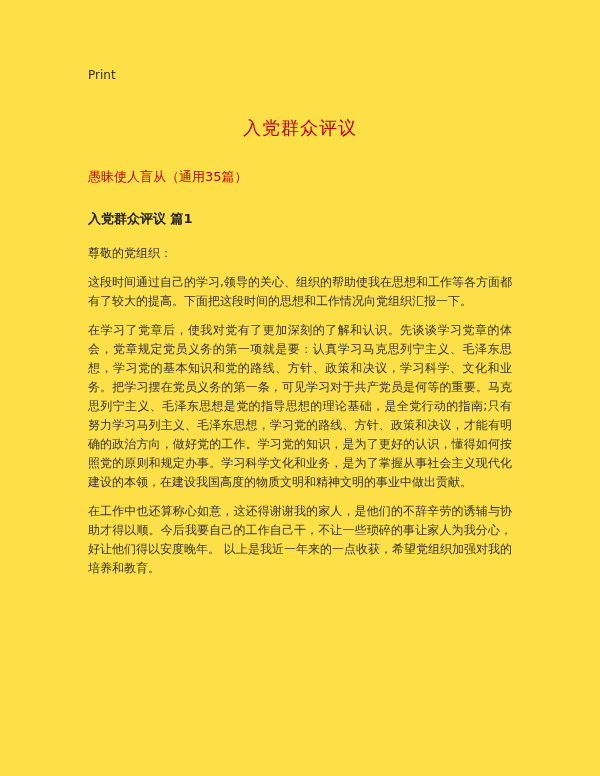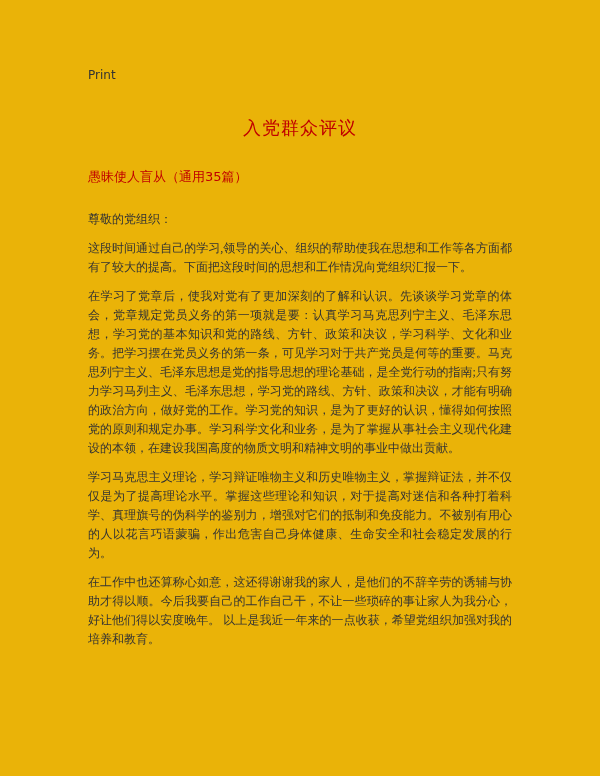--- a/index.html
+++ b/index.html
@@ -8,21 +8,21 @@
     width: 600px;
     height: 776px;
     overflow: hidden;
     font-family: "DejaVu Sans", "Liberation Sans", sans-serif;
     color: var(--body-text, #333333);
   }
   .page {
     width: 600px;
     height: 776px;
     padding: 64px 88px 20px 88px;
-    background: #eab308;
+    background: #fde047;
   }
   .print-link {
     font-size: 12px;
     color: #333333;
     margin-bottom: 34px;
     cursor: pointer;
     display: inline-block;
   }
   .doc-title {
     text-align: center;
@@ -42,44 +42,43 @@
     font-weight: bold;
     color: #222222;
     margin: 18px 0 16px 0;
   }
   .para {
     font-size: 12px;
     line-height: 19px;
     text-align: justify;
     color: var(--body-text, #333333);
     margin-bottom: 10px;
-    font-family: Liberation Serif, serif;
   }
   .salutation {
     margin-bottom: 10px;
   }
 </style>
 </head>
 <body>
 
 <div class="page">
 
   <span class="print-link">Print</span>
 
   <h1 class="doc-title">入党群众评议</h1>
 
   <div class="doc-subtitle">愚昧使人盲从（通用35篇）</div>
 
+  <h2 class="section-heading">入党群众评议 篇1</h2>
 
   <p class="para salutation">尊敬的党组织：</p>
 
   <p class="para">这段时间通过自己的学习,领导的关心、组织的帮助使我在思想和工作等各方面都有了较大的提高。下面把这段时间的思想和工作情况向党组织汇报一下。</p>
 
   <p class="para">在学习了党章后，使我对党有了更加深刻的了解和认识。先谈谈学习党章的体会，党章规定党员义务的第一项就是要：认真学习马克思列宁主义、毛泽东思想，学习党的基本知识和党的路线、方针、政策和决议，学习科学、文化和业务。把学习摆在党员义务的第一条，可见学习对于共产党员是何等的重要。马克思列宁主义、毛泽东思想是党的指导思想的理论基础，是全党行动的指南;只有努力学习马列主义、毛泽东思想，学习党的路线、方针、政策和决议，才能有明确的政治方向，做好党的工作。学习党的知识，是为了更好的认识，懂得如何按照党的原则和规定办事。学习科学文化和业务，是为了掌握从事社会主义现代化建设的本领，在建设我国高度的物质文明和精神文明的事业中做出贡献。</p>
 
-  <p class="para">学习马克思主义理论，学习辩证唯物主义和历史唯物主义，掌握辩证法，并不仅仅是为了提高理论水平。掌握这些理论和知识，对于提高对迷信和各种打着科学、真理旗号的伪科学的鉴别力，增强对它们的抵制和免疫能力。不被别有用心的人以花言巧语蒙骗，作出危害自己身体健康、生命安全和社会稳定发展的行为。</p>
 
 
   <p class="para">在工作中也还算称心如意，这还得谢谢我的家人，是他们的不辞辛劳的诱辅与协助才得以顺。今后我要自己的工作自己干，不让一些琐碎的事让家人为我分心，好让他们得以安度晚年。 以上是我近一年来的一点收获，希望党组织加强对我的培养和教育。</p>
 
   
 
 </div>
 
 </body></html>

